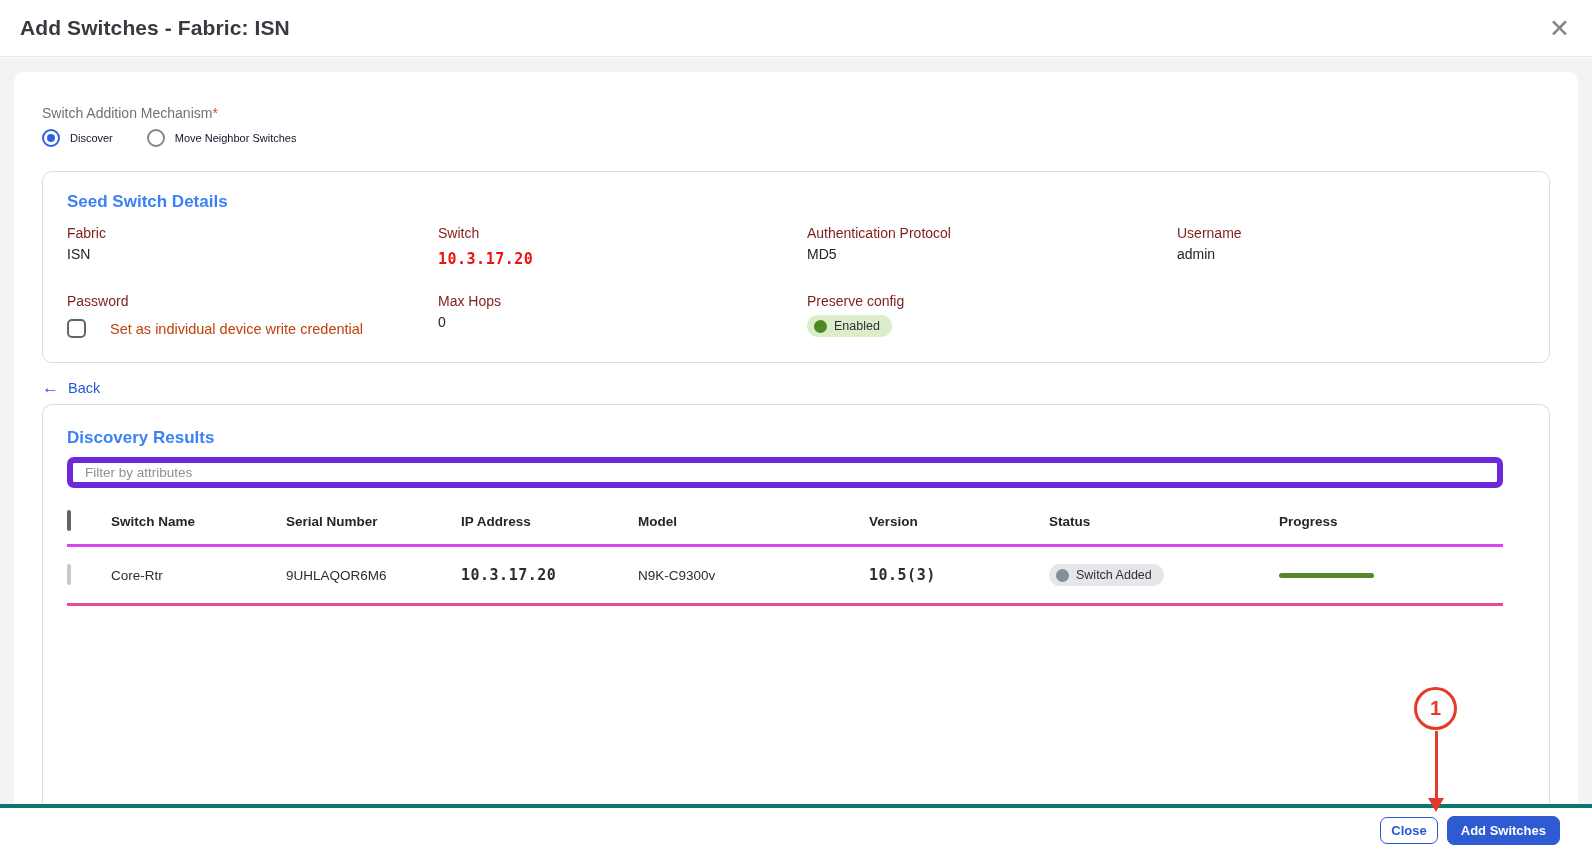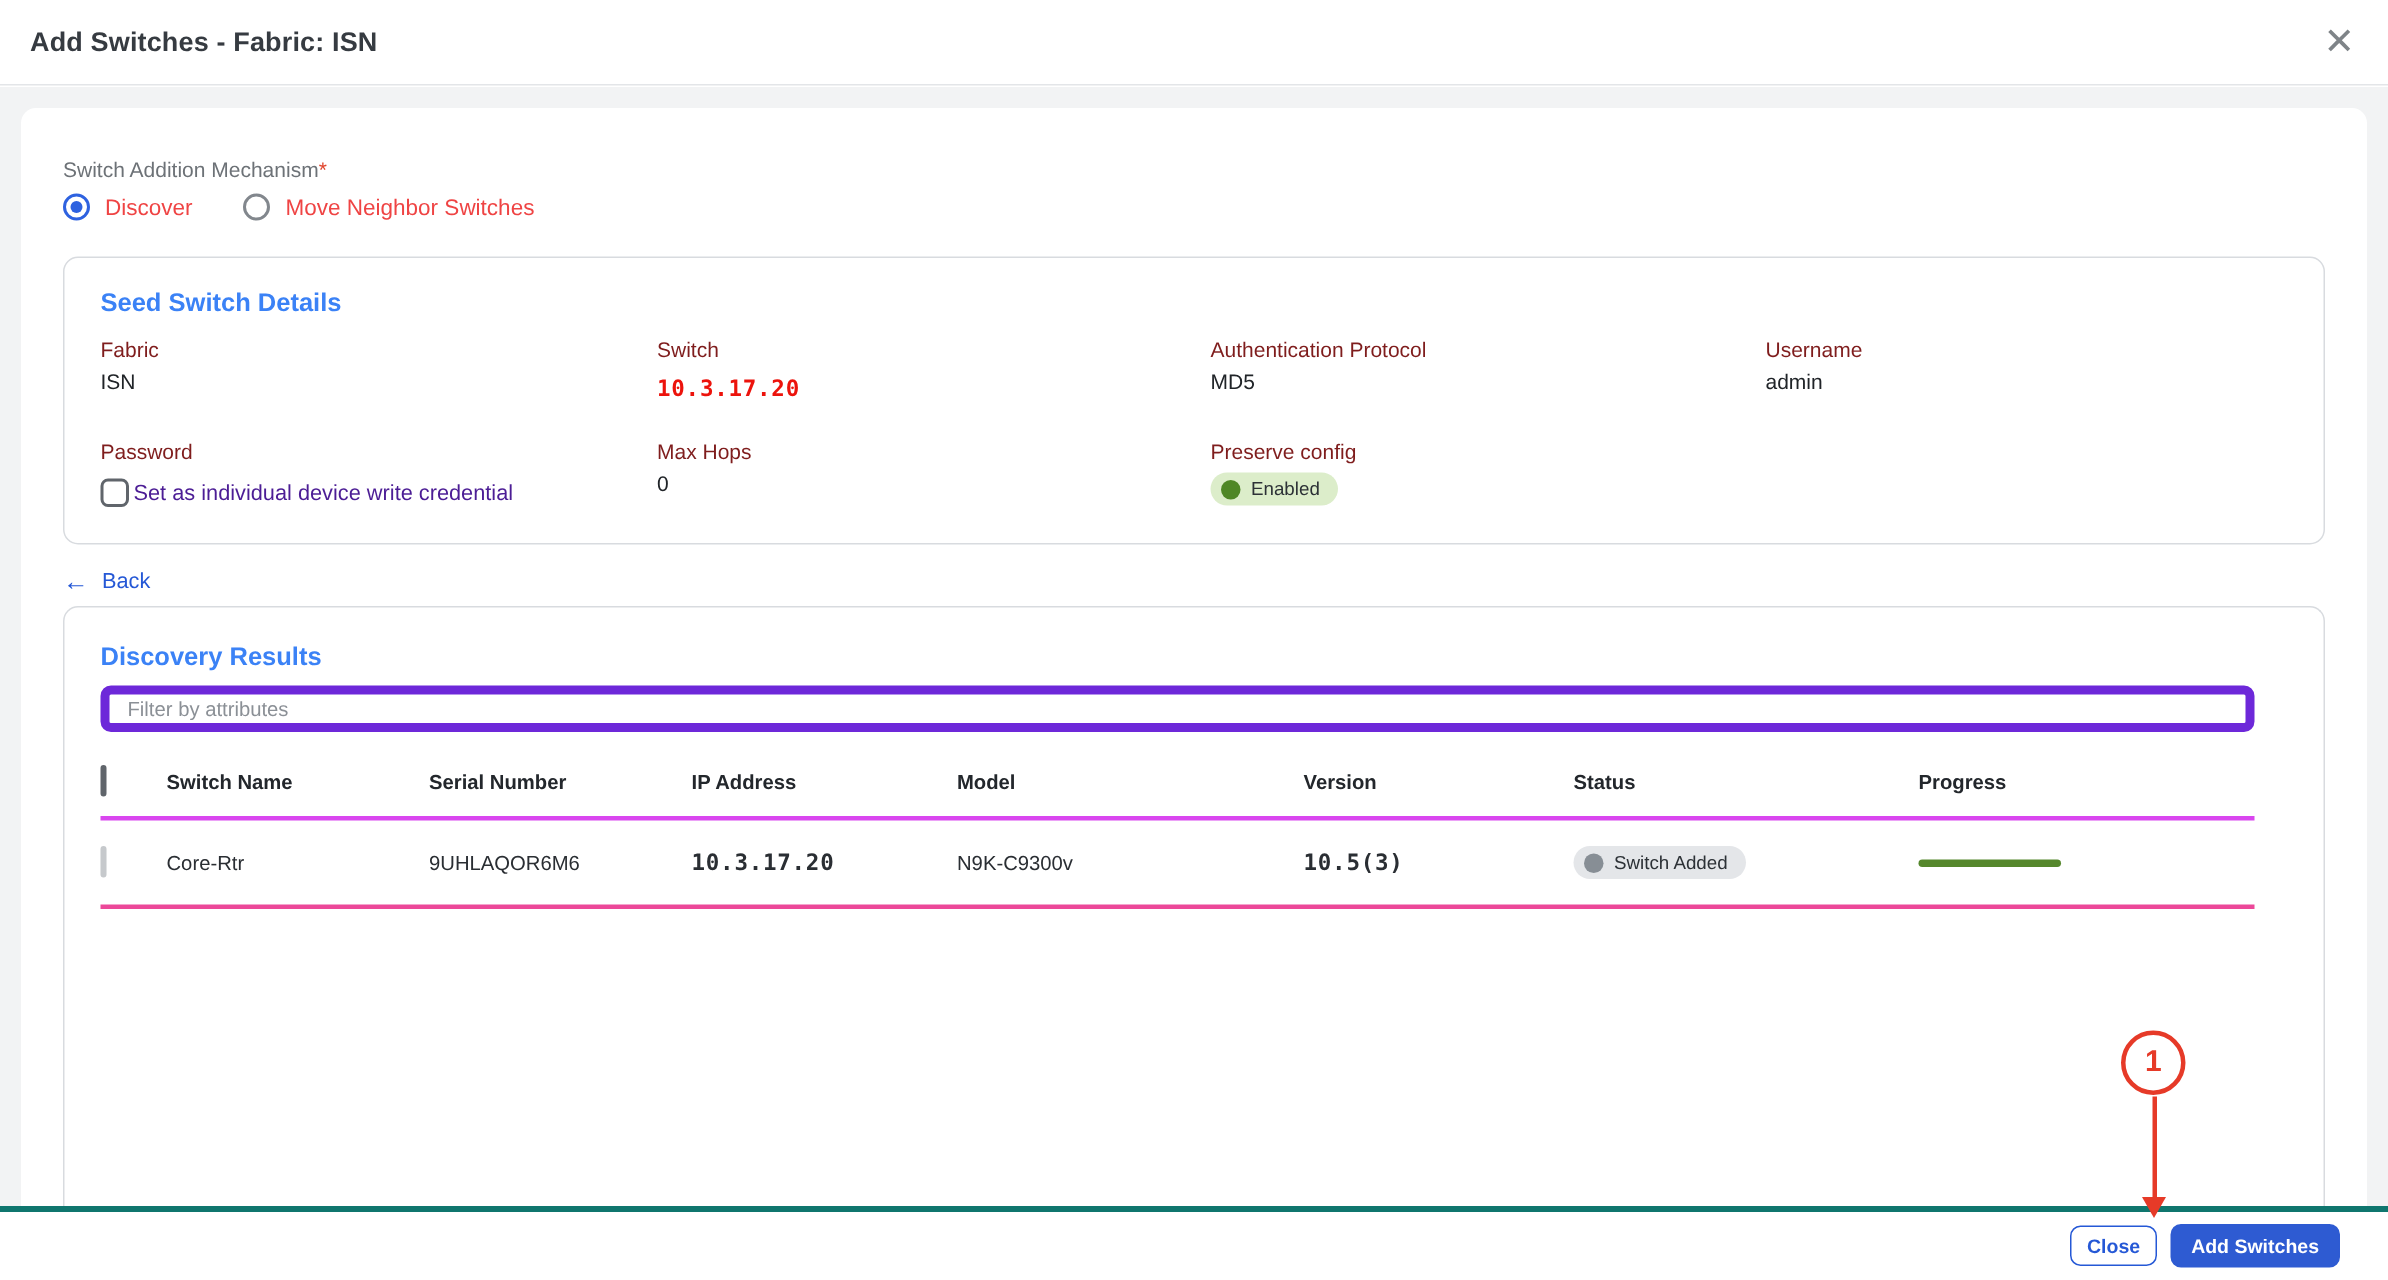--- a/index.html
+++ b/index.html
@@ -3,32 +3,32 @@
 <meta charset="utf-8">
 <style>
   * { margin:0; padding:0; box-sizing:border-box; }
   html,body { width:1592px; height:853px; font-family:"Liberation Sans", sans-serif; background:#fff; }
   .app { position:relative; width:1592px; height:853px; overflow:hidden; background:#fff; }
 
   
   .dlg-header { position:absolute; top:0; left:0; right:0; height:57px; background:#fff;
     border-bottom:1px solid #e3e5e8; display:flex; align-items:center; justify-content:space-between;
     padding:0 22px 0 20px; z-index:5; }
-  .dlg-title { font-size:18px; font-weight:700; color:#363b41; letter-spacing:.1px; }
+  .dlg-title { font-size:21px; font-weight:700; color:#363b41; letter-spacing:.1px; }
   .close-x { font-size:25px; color:#7f8488; cursor:pointer; line-height:1; font-weight:400; }
 
   
   .dlg-body { position:absolute; top:58px; bottom:49px; left:0; right:0; background:#f2f3f4; padding:14px 14px 0 14px; }
   .panel { background:#fff; width:100%; height:100%; border-radius:10px 10px 0 0; padding:33px 28px 0 28px; overflow:hidden; }
 
   
   .mech-label { font-size:14px; color:#6d7277; }
   .req { color:#e0442c; }
   .radio-row { display:flex; align-items:center; gap:34px; margin-top:8px; }
-  .radio-opt { display:flex; align-items:center; gap:10px; font-size:15px; color:#ef4444; cursor:pointer; }
+  .radio-opt { display:flex; align-items:center; gap:10px; font-size:11px; color:#0f172a; cursor:pointer; }
   .radio { width:18px; height:18px; border-radius:50%; border:2px solid #82878d; background:#fff; position:relative; flex:0 0 auto; }
   .radio.checked { border-color:#2e62e0; }
   .radio.checked::after { content:""; position:absolute; left:3px; top:3px; width:8px; height:8px; border-radius:50%; background:#2e62e0; }
 
   
   .card { border:1px solid #d8dbdf; border-radius:10px; background:#fff; }
   .seed-card { margin-top:24px; padding:20px 24px 24px 24px; }
   .card-title { font-size:17px; font-weight:700; color:#3b82f6; }
 
   .field-grid { display:grid; grid-template-columns:371px 369px 370px 1fr; margin-top:13px; }
@@ -37,21 +37,21 @@
   .red-mono { font-family:"DejaVu Sans Mono", monospace; font-weight:700; color:#ec130c; font-size:15px; margin-top:9px; letter-spacing:.5px; }
   .row2 { margin-top:25px; }
 
   .badge { display:inline-flex; align-items:center; gap:7px; border-radius:12px; padding:4px 12px 4px 7px; font-size:12.5px; font-weight:400; color:#2c3136; margin-top:6px; }
   .badge .dot { width:13px; height:13px; border-radius:50%; }
   .badge.green { background:#dcedca; }
   .badge.green .dot { background:#4f8726; }
   .badge.gray { background:#e4e6e9; }
   .badge.gray .dot { background:#878e95; }
 
-  .cb-row { display:flex; align-items:center; gap:3px; margin-top:10px; font-size:14.5px; color:#4c1d95; }
+  .cb-row { display:flex; align-items:center; gap:24px; margin-top:10px; font-size:14.5px; color:#c2410c; }
   .checkbox { width:19px; height:19px; border:2px solid #60656b; border-radius:5px; background:#fff; flex:0 0 auto; }
   .checkbox.light { border:2px solid #c6c9cc; background:#fbfbfb; }
 
   
   .back-row { margin-top:16px; display:flex; align-items:center; gap:9px; color:#2558d6; font-size:14.5px; cursor:pointer; width:max-content; }
   .back-arrow { font-size:17px; line-height:1; }
 
   
   .disc-card { margin-top:8px; padding:23px 24px 0 24px; height:420px; border-bottom:none; border-radius:10px 10px 0 0; }
   .filter-input { display:block; width:calc(100% - 22px); margin-top:9px; height:31px; border:6px solid #6d28d9; border-radius:7px;

